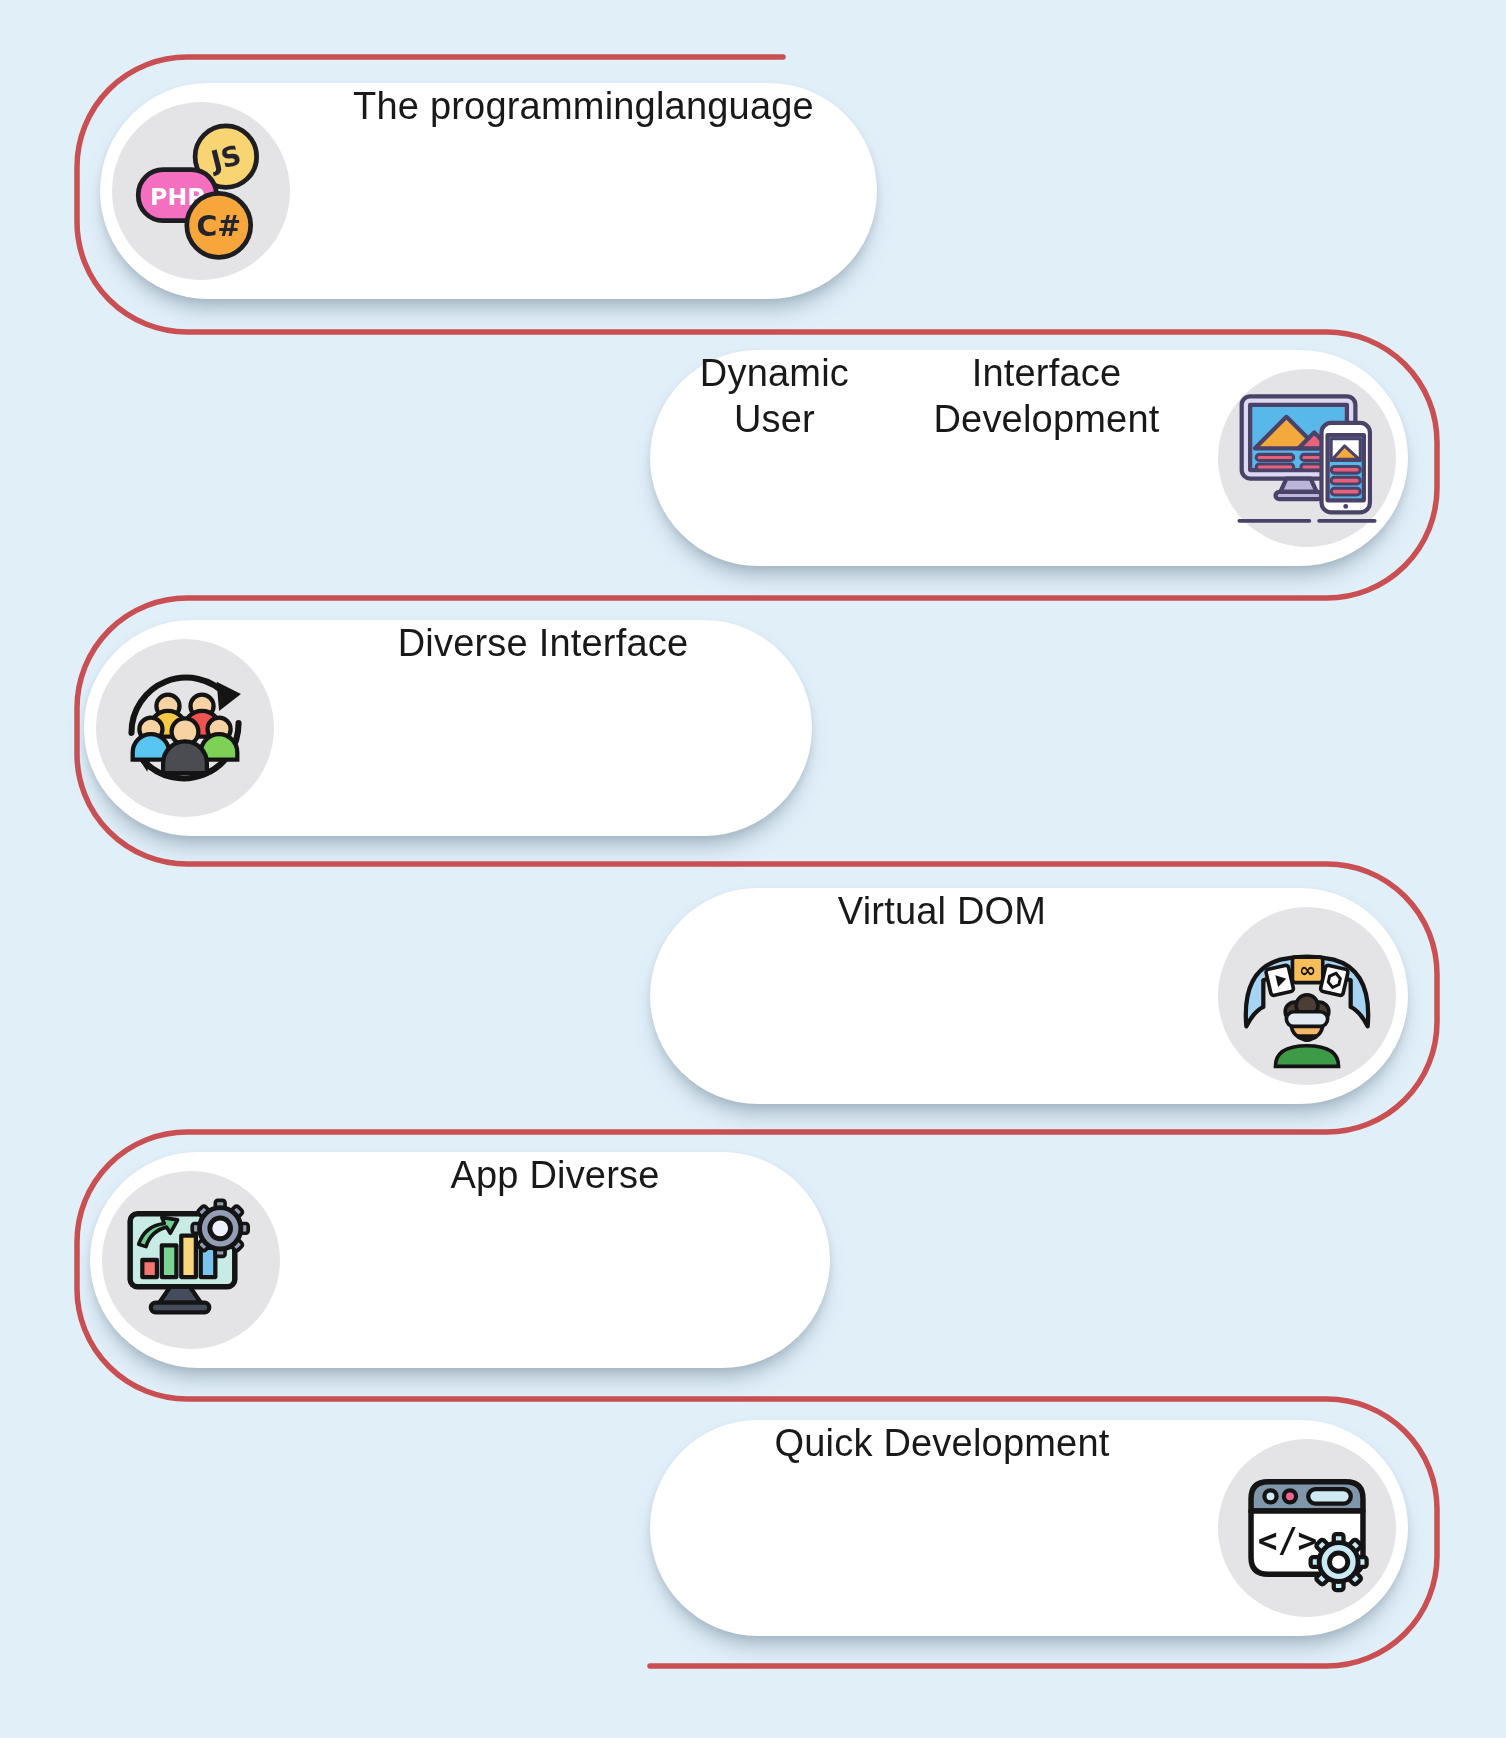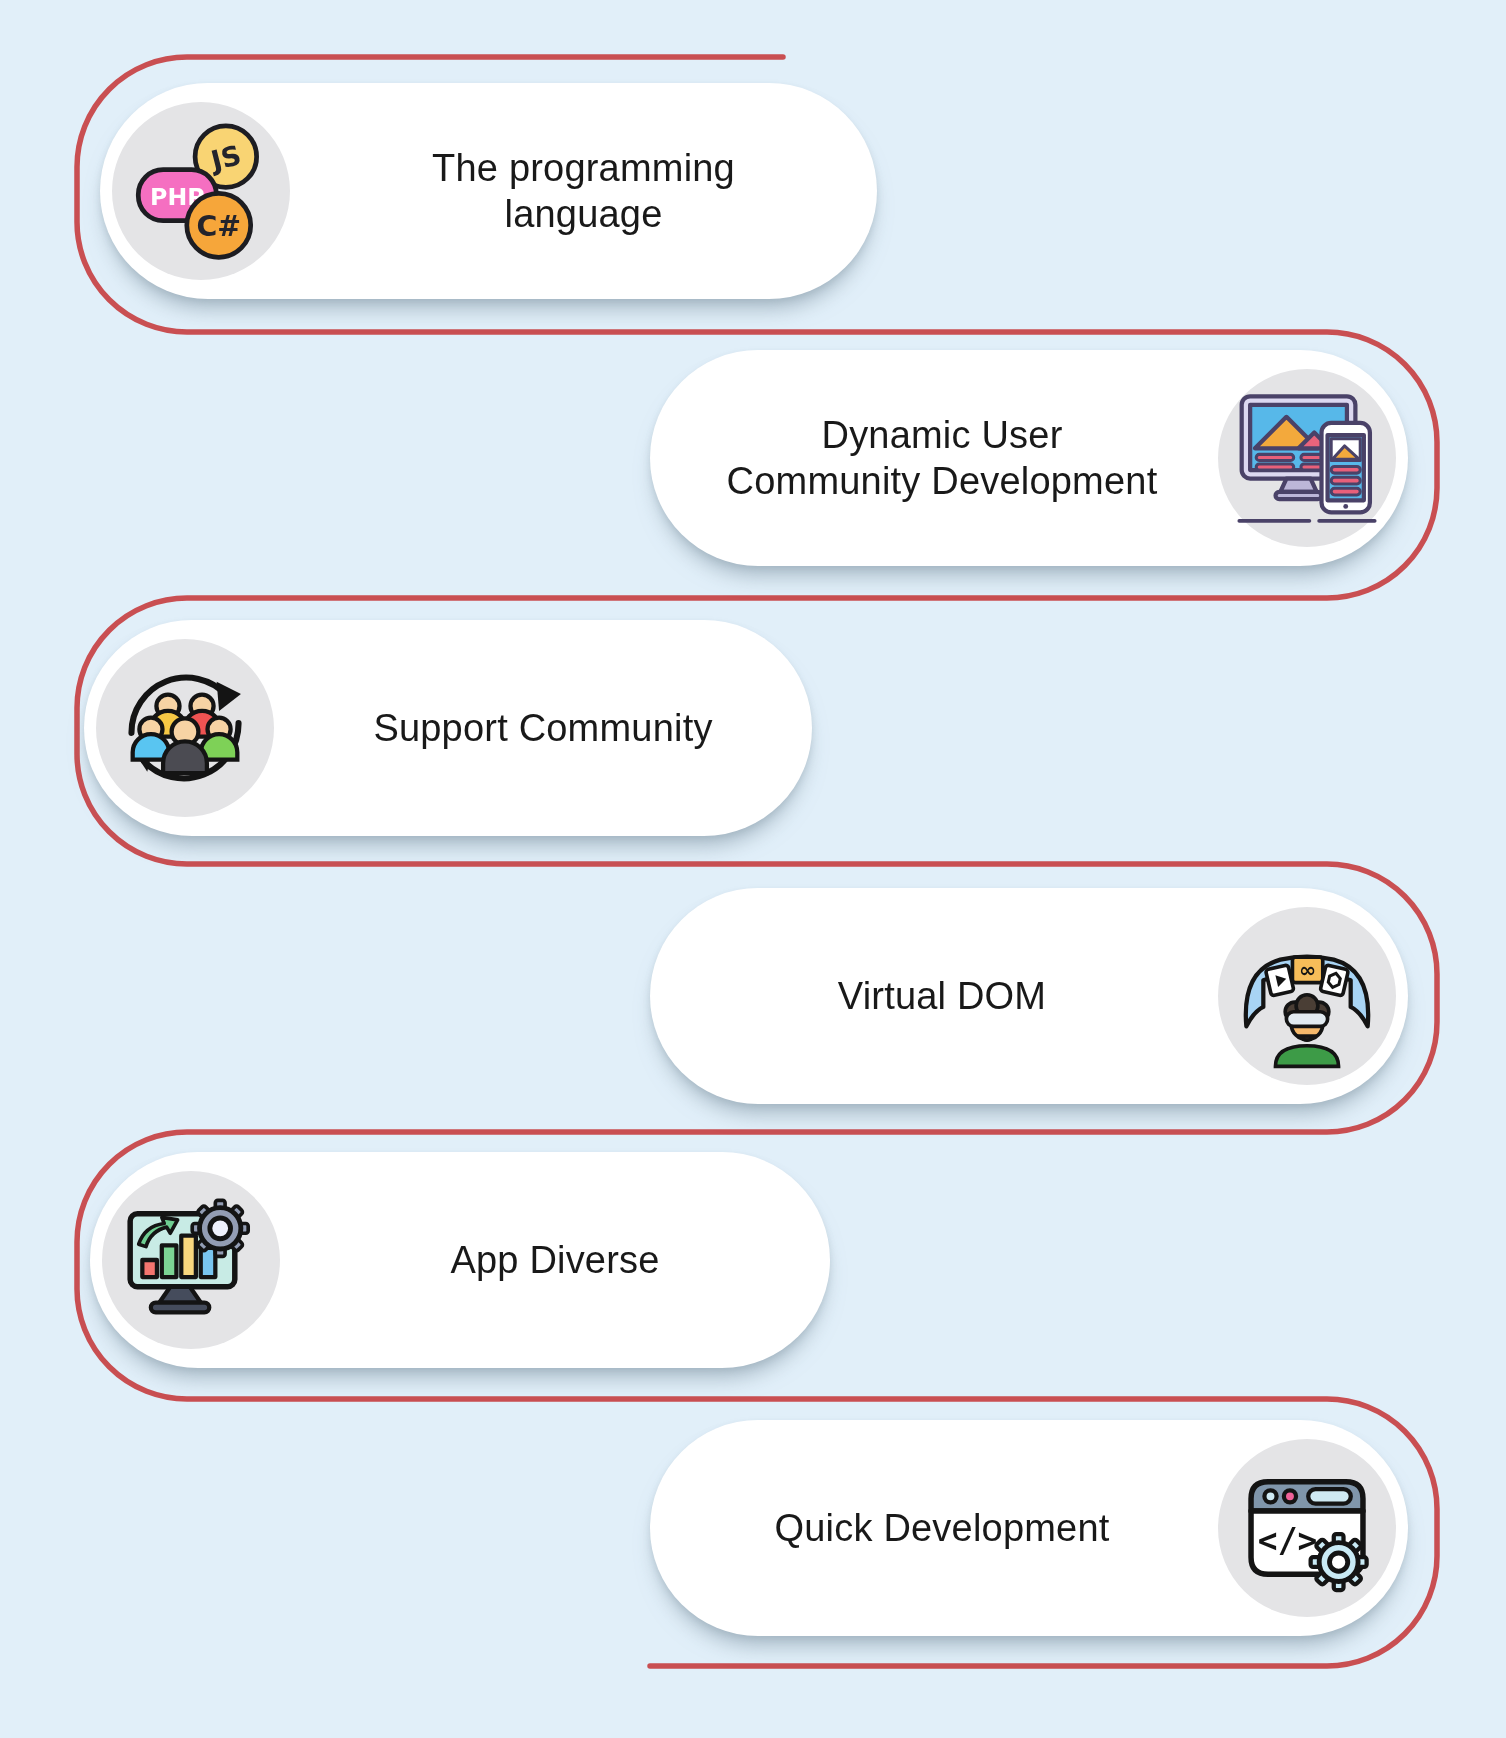--- a/index.html
+++ b/index.html
@@ -20,21 +20,21 @@
   .card-4{left:650px;top:888px;width:758px;}
   .card-5{left:90px;top:1152px;width:740px;}
   .card-6{left:650px;top:1420px;width:758px;}
   .icon-circle{
     position:absolute;top:19px;width:178px;height:178px;border-radius:50%;
     background:var(--circle);display:flex;align-items:center;justify-content:center;
   }
   .card-left .icon-circle{left:12px;}
   .card-right .icon-circle{right:12px;}
   .card-text{
-    position:absolute;top:0;bottom:0;display:flex;flex-direction:column;justify-content:center;
+    position:absolute;top:0;bottom:0;display:flex;justify-content:center;
     text-align:center;font-size:38px;line-height:1.22;color:var(--text);letter-spacing:.2px;
   }
   .card-left .card-text{left:210px;right:20px;}
   .card-right .card-text{left:20px;right:194px;}
   svg text{font-family:"DejaVu Sans", sans-serif;}
 </style>
 </head>
 <body>
 
 <div class="stage">
@@ -94,21 +94,21 @@
           <circle cx="94" cy="97" r="2" fill="#4a4268" stroke="none"></circle>
         </g>
         <g stroke="#4a4268" stroke-width="3" stroke-linecap="round">
           <line x1="6" y1="109" x2="64" y2="109"></line>
           <line x1="72" y1="109" x2="118" y2="109"></line>
         </g>
       </svg>
     </div>
     <div class="card-text">
       <div>Dynamic User</div>
-      <div>Community Development</div>
+      <div>Interface Development</div>
     </div>
   </section>
 
   <section class="card card-left card-3">
     <div class="icon-circle">
       <svg viewBox="0 0 120 120" width="146" height="146">
         <g fill="none" stroke="#141414" stroke-width="5" stroke-linecap="round">
           <path d="M16 64 A 45 45 0 0 1 94 33"></path>
           <path d="M104 56 A 45 45 0 0 1 26 87"></path>
         </g>
@@ -122,21 +122,21 @@
           <circle cx="32" cy="61" r="9.5" fill="#f7d3a4"></circle>
           <path d="M17 86 v-6 a15 15 0 0 1 30 0 v6 z" fill="#59c5f1"></path>
           <circle cx="88" cy="61" r="9.5" fill="#f7d3a4"></circle>
           <path d="M73 86 v-6 a15 15 0 0 1 30 0 v6 z" fill="#7ed157"></path>
           <circle cx="60" cy="63" r="11" fill="#f7d3a4"></circle>
           <path d="M42 97 v-8 a18 18 0 0 1 36 0 v8 z" fill="#4b4b52"></path>
         </g>
       </svg>
     </div>
     <div class="card-text">
-      <div>Support Community</div>
+      <div>Diverse Interface</div>
     </div>
   </section>
 
   <section class="card card-right card-4">
     <div class="icon-circle">
       <svg viewBox="0 0 120 122" width="146" height="148">
         <path d="M10 86 Q6 40 38 31 Q60 26 82 31 Q114 40 110 86 Q104 74 96 70 L96 48 Q60 36 24 48 L24 70 Q16 74 10 86 Z" fill="#a8d4f4" stroke="#141414" stroke-width="3.5" stroke-linejoin="round"></path>
         <g transform="rotate(-13 38 48)">
           <rect x="28" y="37" width="19" height="22" rx="2.5" fill="#ffffff" stroke="#141414" stroke-width="3"></rect>
           <polygon points="35,43 35,53 43,48" fill="#141414"></polygon>

